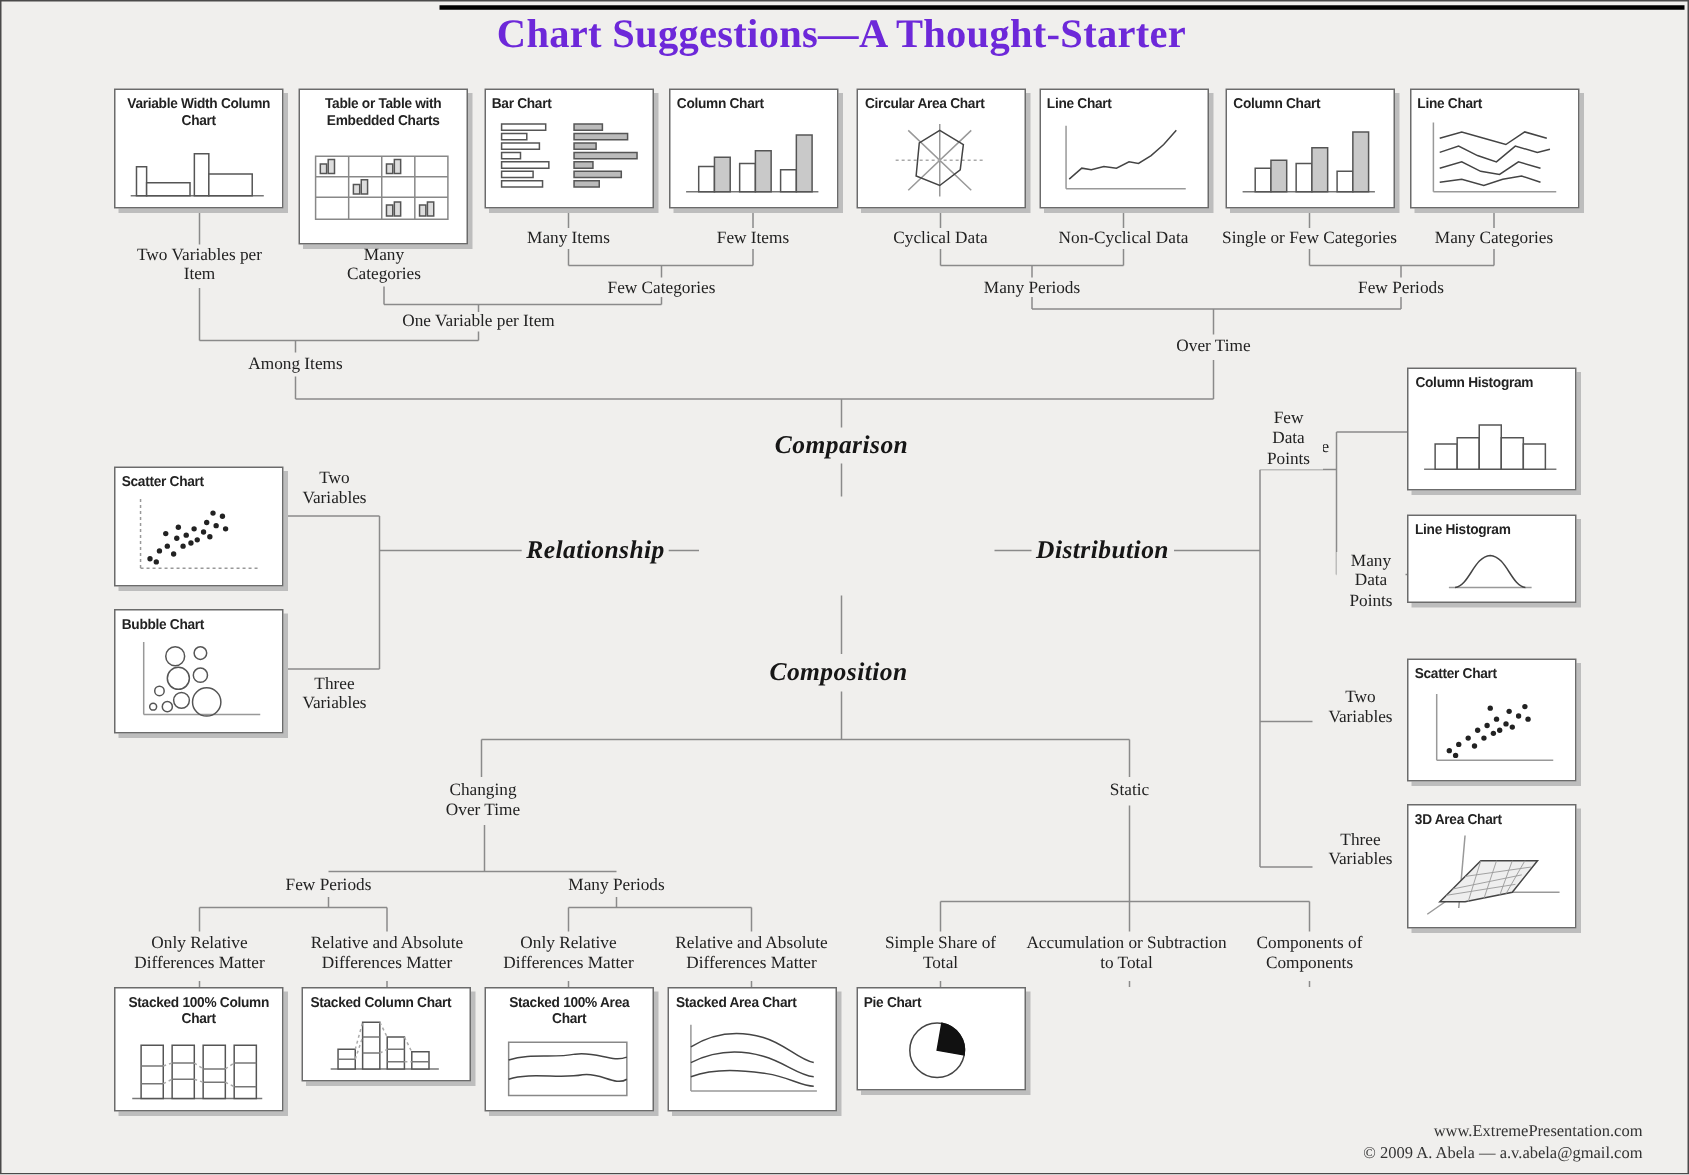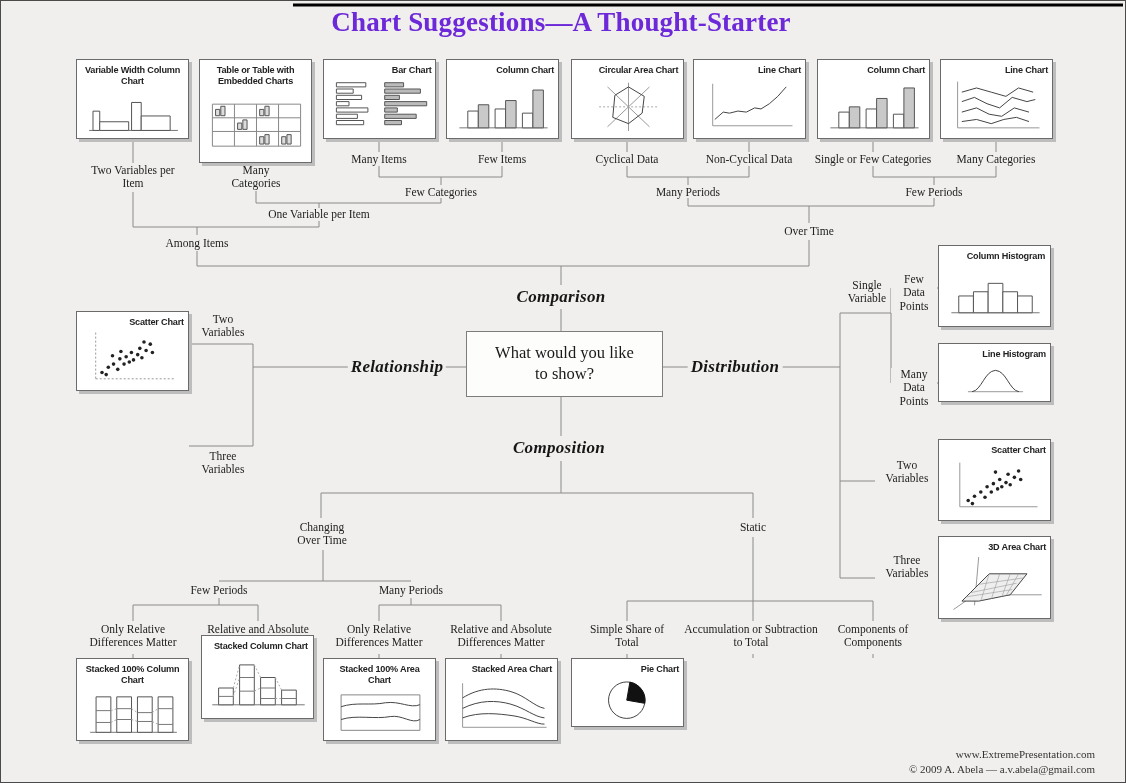--- a/index.html
+++ b/index.html
@@ -13,21 +13,21 @@
     font-family:"Liberation Serif", serif; color:var(--ink);
   }
   #wires{position:absolute;left:0;top:0;}
   .title{
     position:absolute; left:295px; top:6px; width:530px; text-align:center;
     font:bold 27px "Liberation Serif", serif; color:#6d28d9; letter-spacing:.2px;
   }
   .box{
     position:absolute; width:113px; background:var(--boxbg); border:1px solid var(--bord);
     box-shadow:3px 3px 0 var(--shadow); box-sizing:border-box;
-    display:flex; flex-direction:column; align-items:flex-end;
+    display:flex; flex-direction:column; align-items:flex-start;
   }
   .btitle{
     font:bold 9.5px "Liberation Sans", sans-serif; text-align:center; line-height:1.2;
     padding:4px 3px 1px 3px; color:#222; transform:scaleX(.96); letter-spacing:-.2px;
   }
   .sk{flex:1 1 auto; margin:0 2px 2px 2px;}
   .lbl{
     position:absolute; transform:translateX(-50%); text-align:center;
     font:11.5px "Liberation Serif", serif; line-height:1.16; color:#222;
   }
@@ -199,21 +199,20 @@
   <div class="lbl" style="left:872px;top:152px;width:150px">Single or Few Categories</div>
   <div class="lbl" style="left:995px;top:152px;width:120px">Many Categories</div>
   <div class="lbl" style="left:440px;top:185px;width:110px">Few Categories</div>
   <div class="lbl" style="left:318px;top:207px;width:140px">One Variable per Item</div>
   <div class="lbl" style="left:687px;top:185px;width:100px">Many Periods</div>
   <div class="lbl" style="left:933px;top:185px;width:100px">Few Periods</div>
   <div class="lbl" style="left:196px;top:236px;width:100px">Among Items</div>
   <div class="lbl" style="left:808px;top:224px;width:90px">Over Time</div>
 
   <div class="branch" style="left:560px;top:286px">Comparison</div>
-  <div class="qbox">What would you like to show?</div>
   <div class="branch mask" style="left:396px;top:356px">Relationship</div>
   <div class="branch mask" style="left:734px;top:356px">Distribution</div>
   <div class="branch" style="left:558px;top:437px">Composition</div>
 
   <div class="box" style="left:75px;top:310px;height:80px">
     <div class="btitle">Scatter Chart</div>
     <svg class="sk" width="105" height="56" viewBox="0 0 100 56">
       <path d="M14 4 V48 M14 48 H90" stroke="#999" stroke-dasharray="2 2" fill="none"></path>
       <g fill="#222">
         <circle cx="20" cy="42" r="1.7"></circle>
@@ -234,24 +233,41 @@
         <circle cx="66" cy="15" r="1.7"></circle>
           <circle cx="68" cy="23" r="1.7"></circle>
           <circle cx="60" cy="13" r="1.7"></circle>
         <circle cx="38" cy="22" r="1.7"></circle>
           <circle cx="30" cy="26" r="1.7"></circle>
       </g>
     </svg>
   </div>
   <div class="lbl" style="left:222px;top:312px;width:62px">Two Variables</div>
 
+  <div class="box" style="left:75px;top:405px;height:83px">
+    <div class="btitle">Bubble Chart</div>
+    <svg class="sk" width="105" height="58" viewBox="0 0 100 58">
+      <path d="M16 4 V50 M16 50 H90" stroke="#999" fill="none"></path>
+      <g fill="none" stroke="#555">
+        <circle cx="36" cy="13" r="6"></circle>
+          <circle cx="52" cy="11" r="4"></circle>
+        <circle cx="38" cy="27" r="7"></circle>
+          <circle cx="52" cy="25" r="4.5"></circle>
+        <circle cx="26" cy="35" r="3"></circle>
+          <circle cx="40" cy="41" r="5"></circle>
+        <circle cx="56" cy="42" r="9"></circle>
+          <circle cx="22" cy="45" r="2.2"></circle>
+          <circle cx="31" cy="45" r="3.2"></circle>
+      </g>
+    </svg>
+  </div>
   <div class="lbl" style="left:222px;top:449px;width:62px">Three Variables</div>
 
   <div class="lbl" style="left:866px;top:278px;width:62px">Single Variable</div>
-  <div class="lbl mask" style="left:913px;top:272px;width:40px">Few Data Points</div>
+  <div class="lbl mask" style="left:858px;top:272px;width:40px">Few Data Points</div>
   <div class="lbl mask" style="left:913px;top:367px;width:40px">Many Data Points</div>
   <div class="lbl mask" style="left:906px;top:458px;width:58px">Two Variables</div>
   <div class="lbl mask" style="left:906px;top:553px;width:58px">Three Variables</div>
 
   <div class="box" style="left:937px;top:244px;height:82px">
     <div class="btitle">Column Histogram</div>
     <svg class="sk" width="105" height="54" viewBox="0 0 100 54">
       <path d="M8 46 H92" stroke="#777" fill="none"></path>
       <g fill="#fff" stroke="#555">
         <rect x="15" y="30" width="14" height="16"></rect>
@@ -328,21 +344,21 @@
         <rect x="12" y="10" width="15" height="36"></rect>
           <rect x="33" y="10" width="15" height="36"></rect>
         <rect x="54" y="10" width="15" height="36"></rect>
           <rect x="75" y="10" width="15" height="36"></rect>
       </g>
       <path d="M12 24 H27 M12 36 H27 M33 22 H48 M33 33 H48 M54 26 H69 M54 35 H69 M75 22 H90 M75 38 H90" stroke="#777" fill="none"></path>
       <path d="M27 24 L33 22 M48 22 L54 26 M69 26 L75 22 M27 36 L33 33 M48 33 L54 35 M69 35 L75 38" stroke="#aaa" stroke-dasharray="2 2" fill="none"></path>
     </svg>
   </div>
 
-  <div class="box" style="left:200px;top:634px;height:84px">
+  <div class="box" style="left:200px;top:657px;height:63px">
     <div class="btitle">Stacked Column Chart</div>
     <svg class="sk" width="105" height="52" viewBox="0 0 100 52">
       <path d="M6 46 H94" stroke="#777" fill="none"></path>
       <g fill="#fff" stroke="#555">
         <rect x="12" y="30" width="14" height="16"></rect>
           <rect x="32" y="8" width="14" height="38"></rect>
         <rect x="52" y="20" width="14" height="26"></rect>
           <rect x="72" y="32" width="14" height="14"></rect>
       </g>
       <path d="M12 38 H26 M32 20 H46 M32 33 H46 M52 30 H66 M52 40 H66 M72 40 H86" stroke="#777" fill="none"></path>

